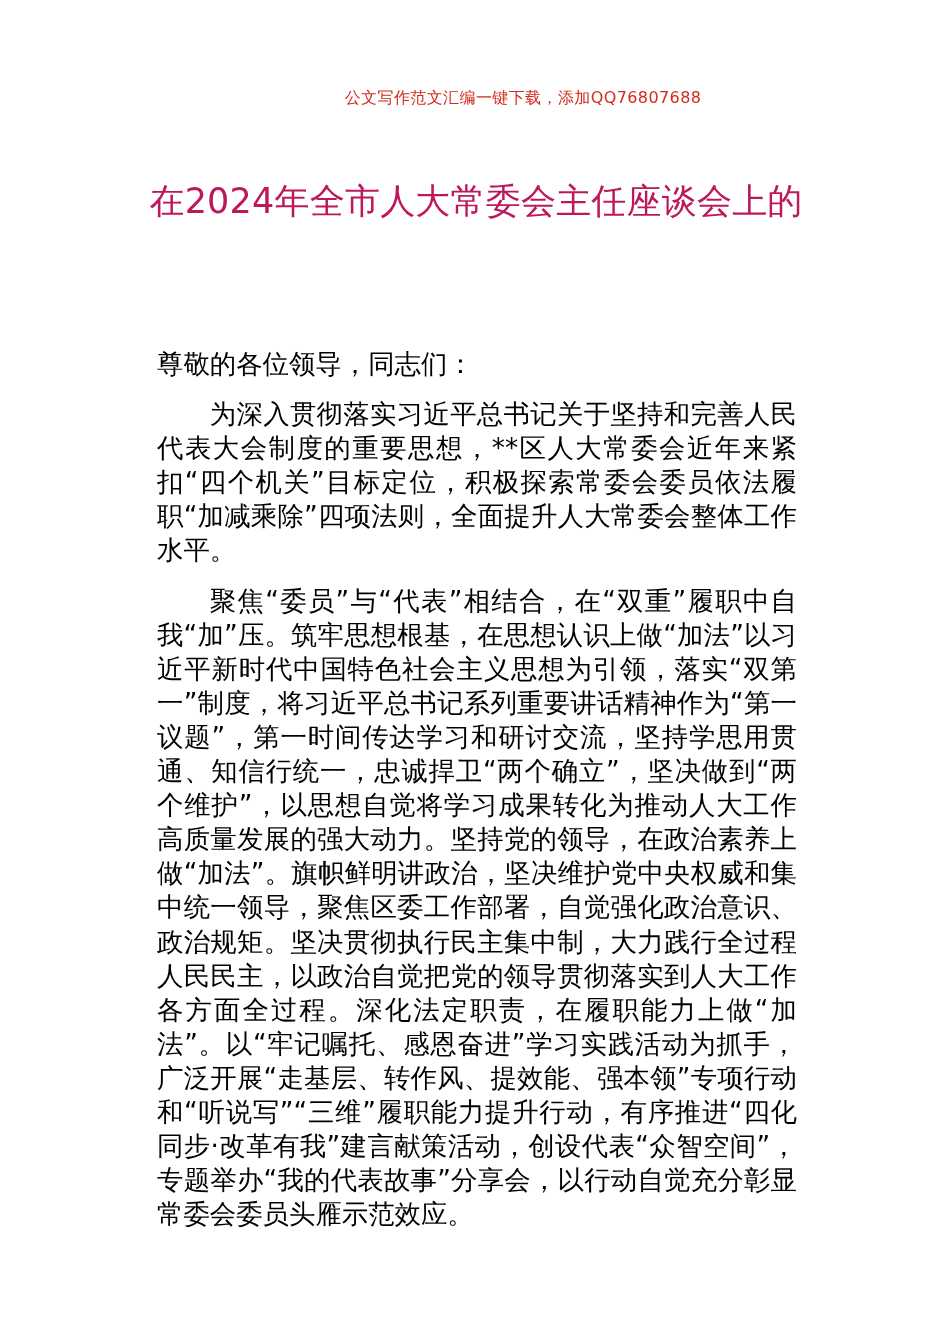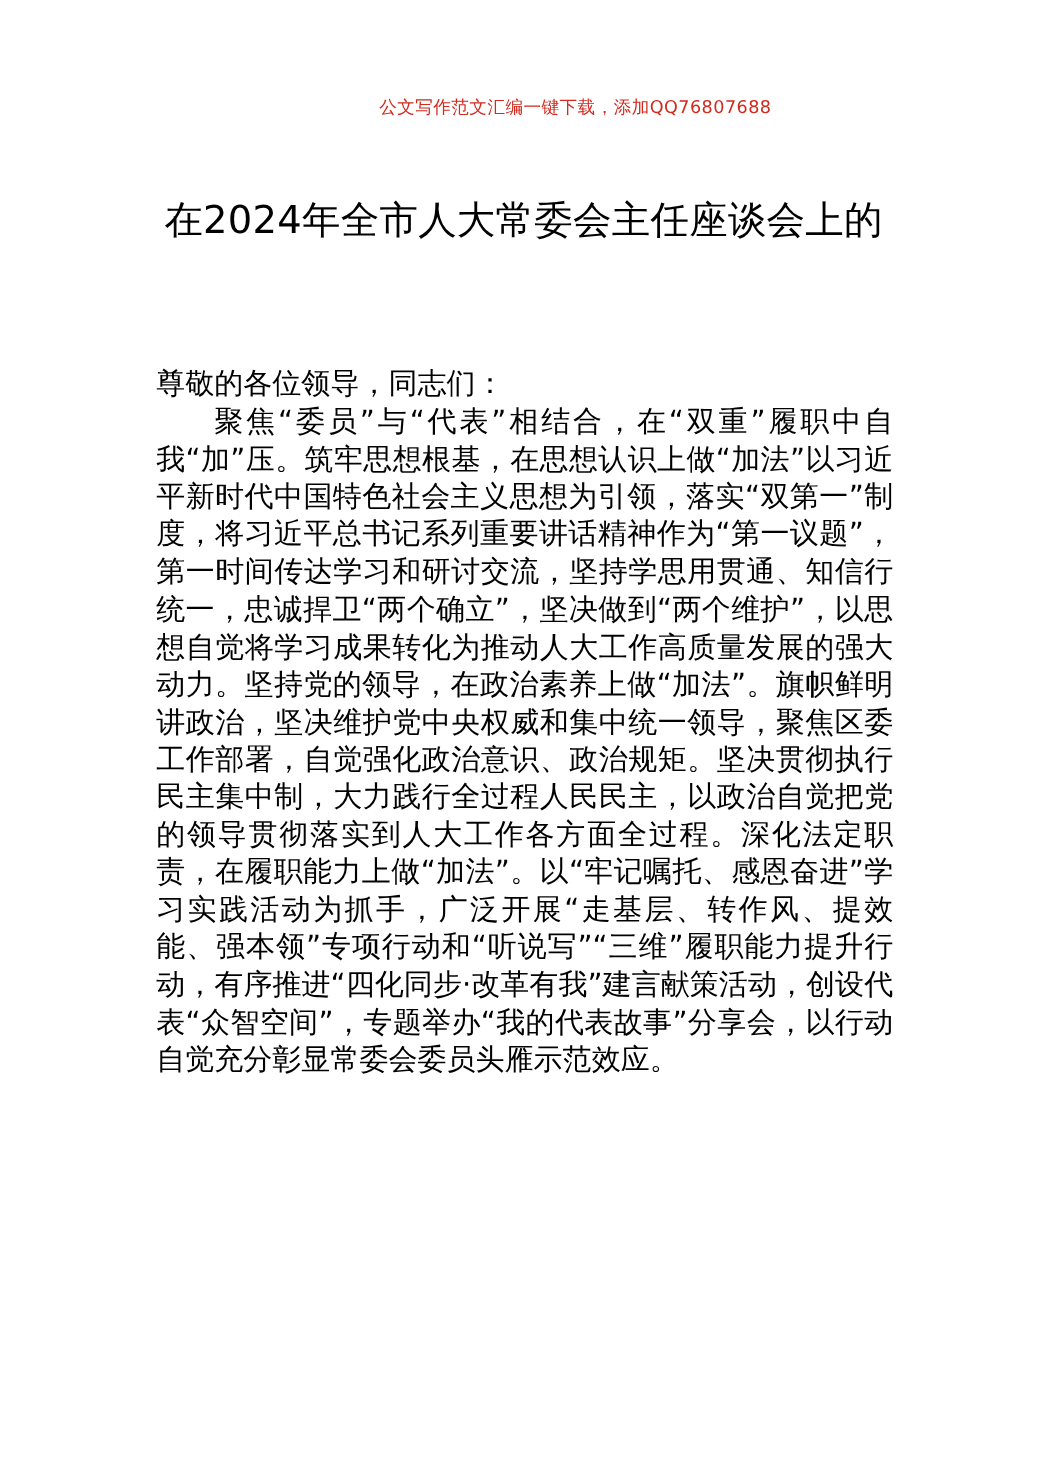--- a/index.html
+++ b/index.html
@@ -27,56 +27,57 @@
     letter-spacing: 0.4px;
     white-space: nowrap;
     margin-left: 48px;
   }
   .doc-title {
     position: absolute;
     top: 172px;
     left: 140px;
     width: 672px;
     text-align: center;
-    color: #000000;
+    color: #be185d;
     font-size: 35px;
     line-height: 58px;
     letter-spacing: 0.2px;
     font-weight: 400;
   }
   .body-block {
     position: absolute;
     top: 331px;
     left: 141px;
     width: 672px;
   }
   .para {
     color: #000000;
     font-size: 26.4px;
     line-height: 34.1px;
     text-align: justify;
     text-align-last: left;
     text-justify: inter-ideograph;
-    margin: 1px;
+    margin: 16px;
     letter-spacing: 0px;
     word-break: break-all;
   }
   .para.indent {
     text-indent: 2em;
   }
 </style>
 </head>
 <body>
 
 <div class="page">
 
   <div class="watermark">公文写作范文汇编一键下载，添加QQ76807688</div>
 
   <div class="doc-title">
     <div>在2024年全市人大常委会主任座谈会上的</div>
   </div>
 
   <div class="body-block">
     <p class="para">尊敬的各位领导，同志们：</p>
+    <p class="para indent">为深入贯彻落实习近平总书记关于坚持和完善人民代表大会制度的重要思想，**区人大常委会近年来紧扣“四个机关”目标定位，积极探索常委会委员依法履职“加减乘除”四项法则，全面提升人大常委会整体工作水平。</p>
     <p class="para indent">聚焦“委员”与“代表”相结合，在“双重”履职中自我“加”压。筑牢思想根基，在思想认识上做“加法”以习近平新时代中国特色社会主义思想为引领，落实“双第一”制度，将习近平总书记系列重要讲话精神作为“第一议题”，第一时间传达学习和研讨交流，坚持学思用贯通、知信行统一，忠诚捍卫“两个确立”，坚决做到“两个维护”，以思想自觉将学习成果转化为推动人大工作高质量发展的强大动力。坚持党的领导，在政治素养上做“加法”。旗帜鲜明讲政治，坚决维护党中央权威和集中统一领导，聚焦区委工作部署，自觉强化政治意识、政治规矩。坚决贯彻执行民主集中制，大力践行全过程人民民主，以政治自觉把党的领导贯彻落实到人大工作各方面全过程。深化法定职责，在履职能力上做“加法”。以“牢记嘱托、感恩奋进”学习实践活动为抓手，广泛开展“走基层、转作风、提效能、强本领”专项行动和“听说写”“三维”履职能力提升行动，有序推进“四化同步·改革有我”建言献策活动，创设代表“众智空间”，专题举办“我的代表故事”分享会，以行动自觉充分彰显常委会委员头雁示范效应。</p>
   </div>
 
 </div>
 
 </body></html>

